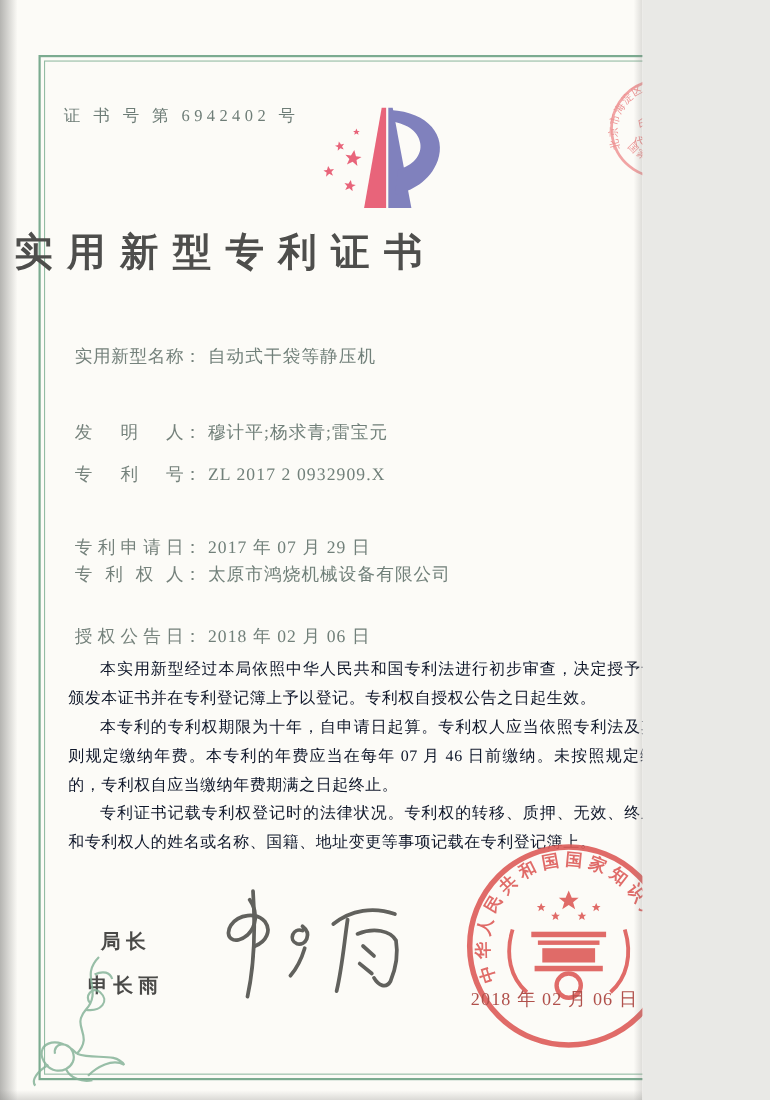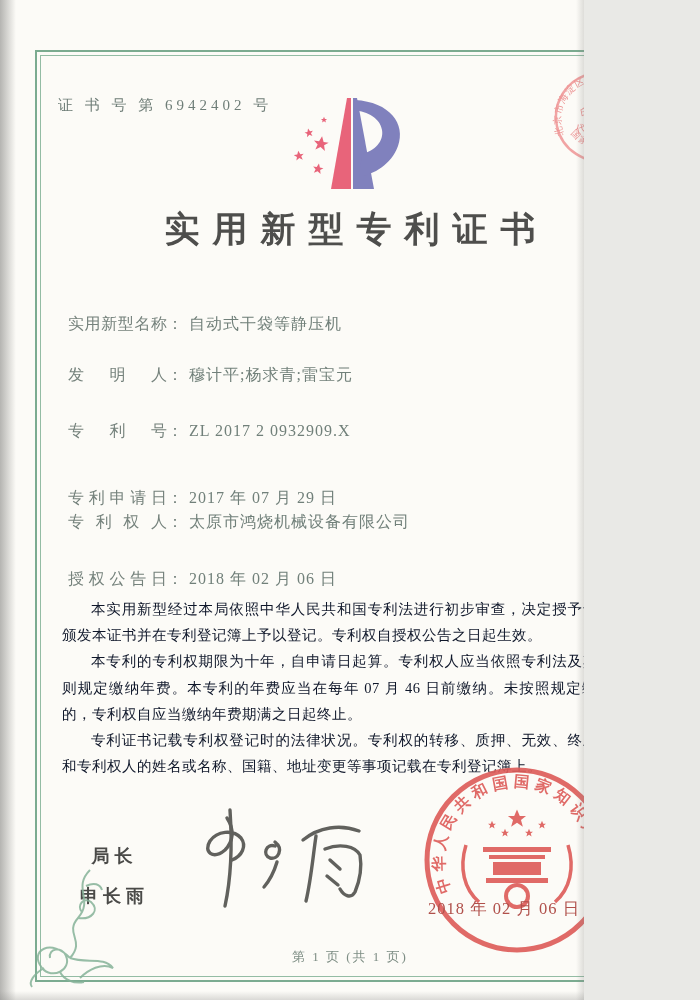--- a/index.html
+++ b/index.html
@@ -8,28 +8,28 @@
   .page::before{content:"";position:absolute;left:0;top:0;width:16px;height:100%;
     background:linear-gradient(90deg,rgba(110,110,108,.5),rgba(110,110,108,0));z-index:5;pointer-events:none;}
   .page::after{content:"";position:absolute;right:0;top:0;width:8px;height:100%;
     background:linear-gradient(270deg,rgba(130,130,128,.25),rgba(130,130,128,0));z-index:5;pointer-events:none;}
   .scan-bottom{position:absolute;left:0;bottom:0;width:100%;height:9px;
     background:linear-gradient(0deg,rgba(130,130,128,.28),rgba(130,130,128,0));z-index:5;}
   .frame{position:absolute;left:35px;top:50px;width:632px;height:928px;border:2px solid #7bab90;}
   .frame::before{content:"";position:absolute;inset:3px;border:1px solid #93bca4;}
   .cert-no{position:absolute;left:58px;top:96px;font-size:15px;letter-spacing:4px;color:#6e7d77;}
   .logo{position:absolute;left:294px;top:92px;}
-  .title{position:absolute;left:0;top:206px;width:700px;text-align:center;
+  .title{position:absolute;left:0;top:206px;width:700px;
     font-size:35px;font-weight:600;letter-spacing:13px;padding-left:13px;box-sizing:border-box;color:#4e4e4c;}
   .fields{position:absolute;left:68px;top:0;width:560px;}
   .field-row{position:absolute;left:0;white-space:nowrap;font-size:16px;color:#75827c;}
   .field-label{display:inline-block;width:99px;text-align:justify;text-align-last:justify;vertical-align:bottom;}
   .field-colon{display:inline-block;margin-right:6px;}
   .field-value{color:#71807a;letter-spacing:1px;}
-  .row0{top:314px}.row1{top:365px}.row2{top:421px}.row3{top:488px}.row4{top:512px}.row5{top:569px}
+  .row0{top:314px}.row1{top:383px}.row2{top:421px}.row3{top:488px}.row4{top:512px}.row5{top:569px}
   .body-text{position:absolute;left:62px;top:596px;width:582px;font-size:14.5px;line-height:26.2px;
     color:#0f172a;text-align:justify;letter-spacing:.5px;}
   .body-text p{margin:0;text-indent:2em;}
   .officer{position:absolute;left:80px;top:836px;font-family:"Liberation Sans",sans-serif;
     font-weight:700;font-size:18px;letter-spacing:5px;color:#4a4a48;line-height:40px;text-align:center;}
   .signature{position:absolute;left:175px;top:800px;}
   .seal{position:absolute;left:405px;top:763px;}
   .seal-date{position:absolute;left:428px;top:898px;font-size:16.5px;letter-spacing:1px;color:#b0504b;z-index:3;}
   .tax-stamp{position:absolute;left:545px;top:62px;transform:rotate(-12deg);}
   .footer{position:absolute;left:0;top:948px;width:700px;text-align:center;
@@ -170,15 +170,14 @@
       <path d="M70,2 C52,20 74,32 58,50 C44,66 66,72 50,90"></path>
       <path d="M58,50 C72,52 80,42 71,34 C64,28 56,38 62,44"></path>
       <path d="M50,90 C32,70 8,82 22,100 C32,112 52,102 46,88 C42,78 28,80 30,90"></path>
       <path d="M50,90 C66,96 84,88 93,100 C82,94 68,102 60,110"></path>
       <path d="M24,100 C14,106 8,114 12,119"></path>
       <path d="M40,104 C44,112 54,116 64,114"></path>
       <path d="M66,18 C74,14 80,16 82,22"></path>
     </g>
   </svg>
 
-  <div class="footer">第 1 页 (共 1 页)</div>
 
 </div>
 
 </body></html>

